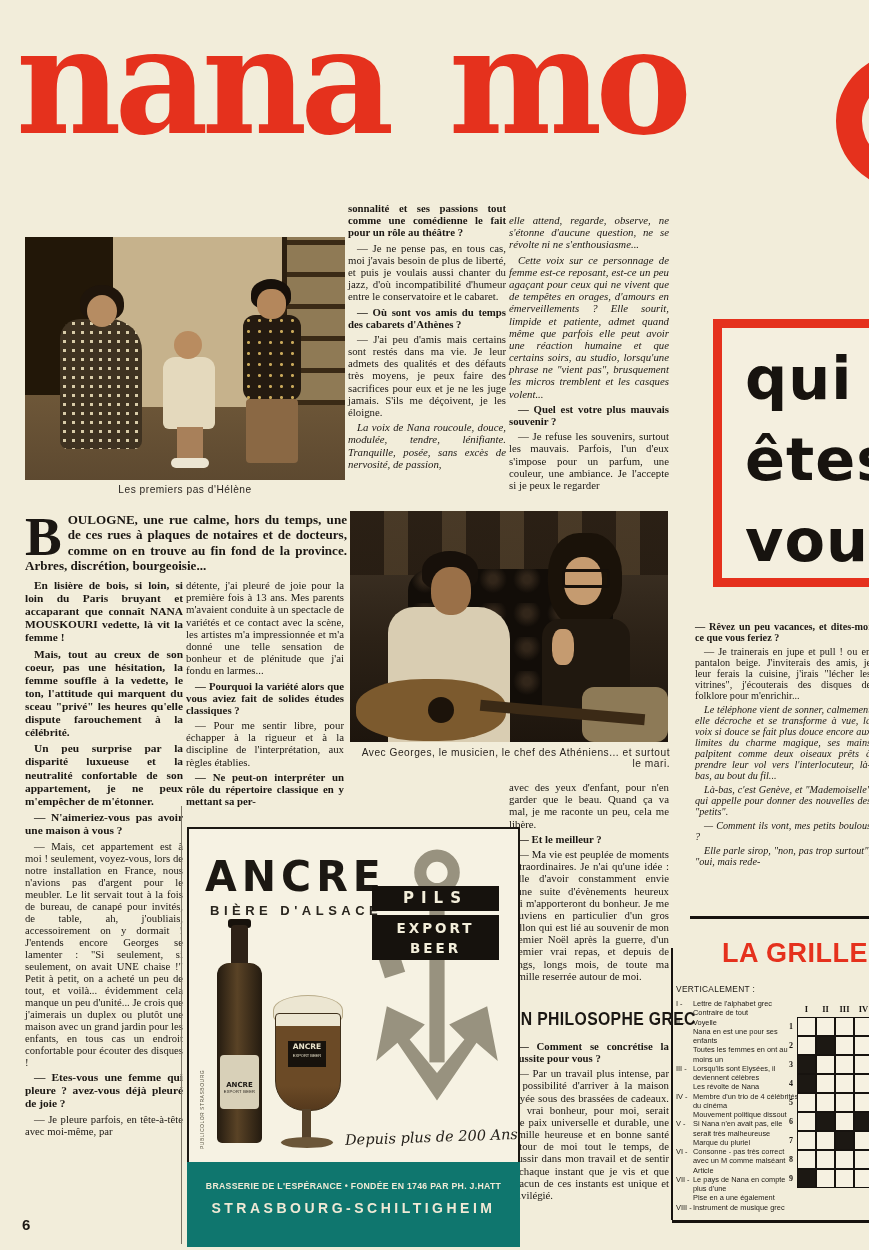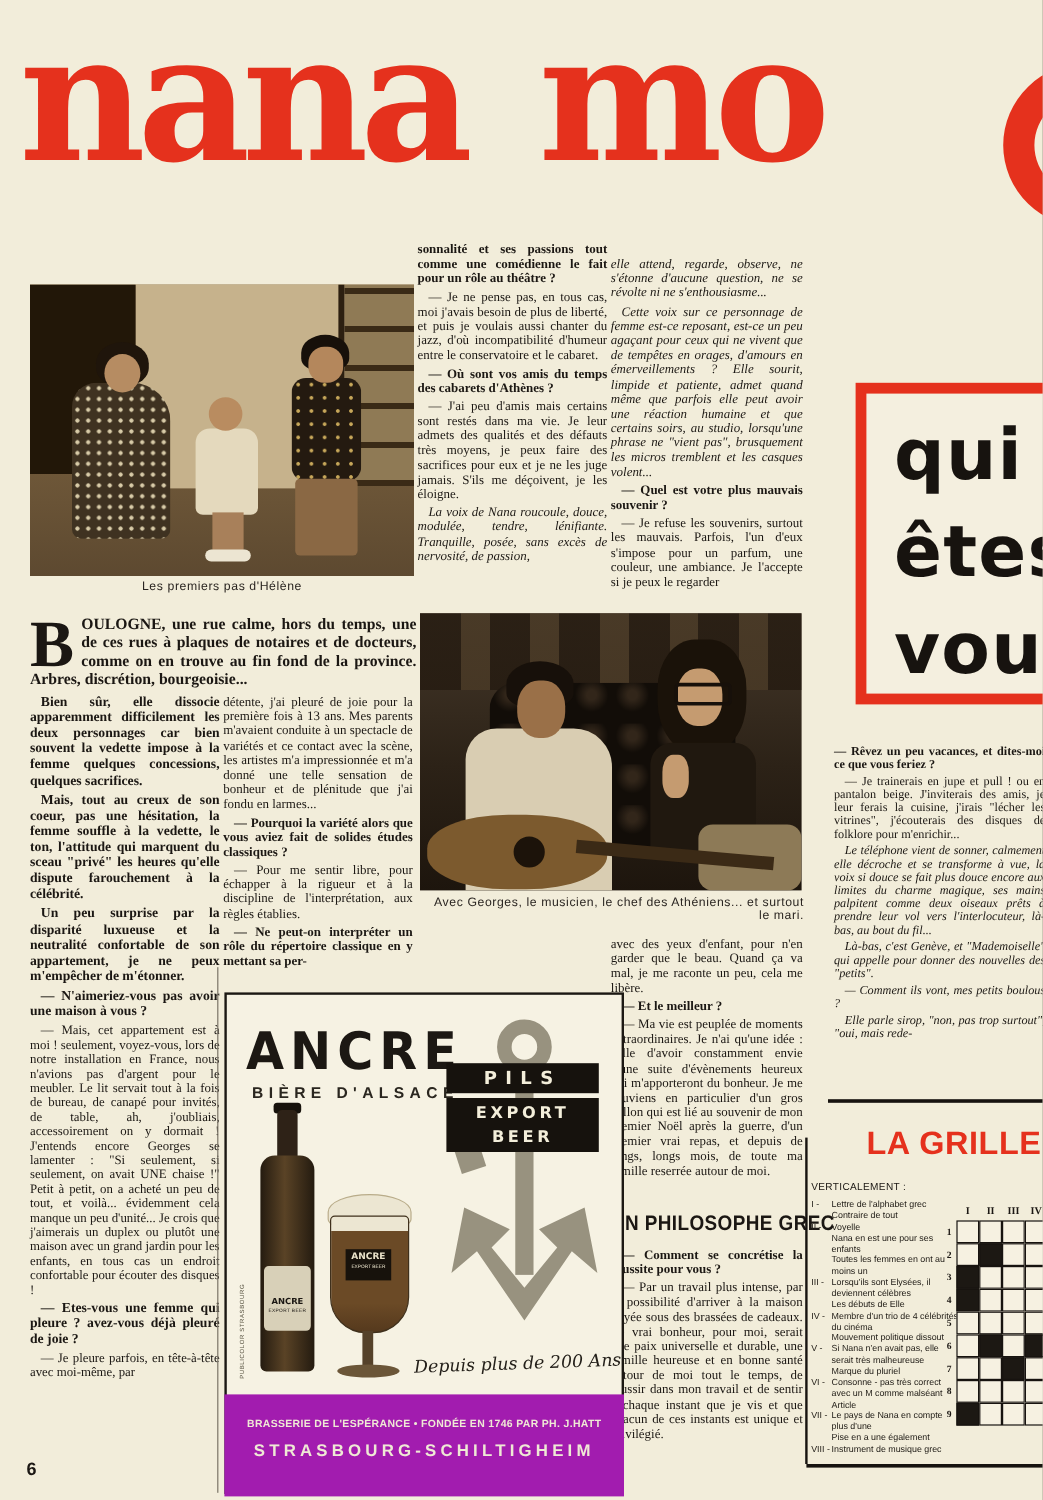--- a/index.html
+++ b/index.html
@@ -144,21 +144,21 @@
         background:linear-gradient(180deg,#ece6d2 0 12%, #6b4a26 12% 75%, #55391d 100%);
         border:1px solid #3f301c; border-radius:4px 4px 30px 30px; }
   #ad .glass-emblem { position:absolute; left:99px; top:212px; width:38px; height:26px; background:#17120c;
         color:#e9e2ca; text-align:center; }
   #ad .glass-emblem .ge1 { font-family:"DejaVu Sans", sans-serif; font-weight:bold; font-size:7.5px; line-height:12px; }
   #ad .glass-emblem .ge2 { font-family:"Liberation Sans", sans-serif; font-size:4px; line-height:5px; }
   #ad .glass-stem { position:absolute; left:113px; top:280px; width:9px; height:30px; background:#55422a; }
   #ad .glass-foot { position:absolute; left:92px; top:308px; width:52px; height:11px; background:#6b5638; border-radius:50%; }
   #ad .ad-script { position:absolute; left:156px; top:300px; width:172px; font-family:"DejaVu Serif", serif;
         font-style:italic; font-size:14.5px; color:#24201a; white-space:nowrap; transform:rotate(-2deg); }
-  #ad .ad-footer { position:absolute; left:-2px; top:333px; width:333px; height:85px; background:#a21caf;
+  #ad .ad-footer { position:absolute; left:-2px; top:333px; width:333px; height:85px; background:#0f766e;
         color:#efe9d5; text-align:center; box-sizing:border-box; padding-top:19px; }
   #ad .ad-footer .f1 { font-family:"Liberation Sans", sans-serif; font-weight:bold; font-size:8.7px; letter-spacing:0.3px; }
   #ad .ad-footer .f2 { font-family:"Liberation Sans", sans-serif; font-weight:bold; font-size:14px; letter-spacing:3.5px; margin-top:9px; }
   #ad .ad-credit { position:absolute; left:10px; top:320px; font-family:"Liberation Sans", sans-serif;
         font-size:5px; letter-spacing:0.5px; color:#55503f; transform:rotate(-90deg); transform-origin:left top; white-space:nowrap; }
 
   #pagenum { position:absolute; left:22px; top:1216px; font-family:"Liberation Sans", sans-serif;
              font-weight:bold; font-size:15px; }
 </style>
 </head>
@@ -208,21 +208,21 @@
     <div class="line">êtes</div>
     <div class="line">vous</div>
   </div>
 
   <div id="intro">
     <span class="dropcap">B</span><span>OULOGNE, une rue calme, hors du temps, une de ces rues à plaques de notaires et de docteurs, comme on en trouve au fin fond de la province. Arbres, discrétion, bourgeoisie...</span>
   </div>
 
   <div id="col1" class="col">
 
-      <p class="para q">Bien sûr, elle dissocie apparemment difficilement les deux personnages car bien souvent la vedette impose à la femme quelques concessions, quelques sacrifices.</p>
+  <p class="para q">En lisière de bois, si loin, si loin du Paris bruyant et accaparant que connaît NANA MOUSKOURI vedette, là vit la femme !</p>
       <p class="para q">Mais, tout au creux de son coeur, pas une hésitation, la femme souffle à la vedette, le ton, l'attitude qui marquent du sceau "privé" les heures qu'elle dispute farouchement à la célébrité.</p>
       <p class="para q">Un peu surprise par la disparité luxueuse et la neutralité confortable de son appartement, je ne peux m'empêcher de m'étonner.</p>
       <p class="para q">— N'aimeriez-vous pas avoir une maison à vous ?</p>
       <p class="para n">— Mais, cet appartement est à moi ! seulement, voyez-vous, lors de notre installation en France, nous n'avions pas d'argent pour le meubler. Le lit servait tout à la fois de bureau, de canapé pour invités, de table, ah, j'oubliais, accessoirement on y dormait ! J'entends encore Georges se lamenter : "Si seulement, si seulement, on avait UNE chaise !" Petit à petit, on a acheté un peu de tout, et voilà... évidemment cela manque un peu d'unité... Je crois que j'aimerais un duplex ou plutôt une maison avec un grand jardin pour les enfants, en tous cas un endroit confortable pour écouter des disques !</p>
       <p class="para q">— Etes-vous une femme qui pleure ? avez-vous déjà pleuré de joie ?</p>
       <p class="para n">— Je pleure parfois, en tête-à-tête avec moi-même, par</p>
     </div>
   <div id="col2-bottom" class="col">
 
   <p class="para n first">détente, j'ai pleuré de joie pour la première fois à 13 ans. Mes parents m'avaient conduite à un spectacle de variétés et ce contact avec la scène, les artistes m'a impressionnée et m'a donné une telle sensation de bonheur et de plénitude que j'ai fondu en larmes...</p>
@@ -308,21 +308,21 @@
         <span class="clue-text">Toutes les femmes en ont au moins un</span>
       </div>
 
       <div class="clue">
         <span class="clue-num">III -</span>
         <span class="clue-text">Lorsqu'ils sont Elysées, il deviennent célèbres</span>
       </div>
 
       <div class="clue">
         <span class="clue-num"></span>
-        <span class="clue-text">Les débuts de Elle</span>
+        <span class="clue-text">Les révolte de Nana</span>
       </div>
 
       <div class="clue">
         <span class="clue-num">IV -</span>
         <span class="clue-text">Membre d'un trio de 4 célébrités du cinéma</span>
       </div>
 
       <div class="clue">
         <span class="clue-num"></span>
         <span class="clue-text">Mouvement politique dissout</span>

